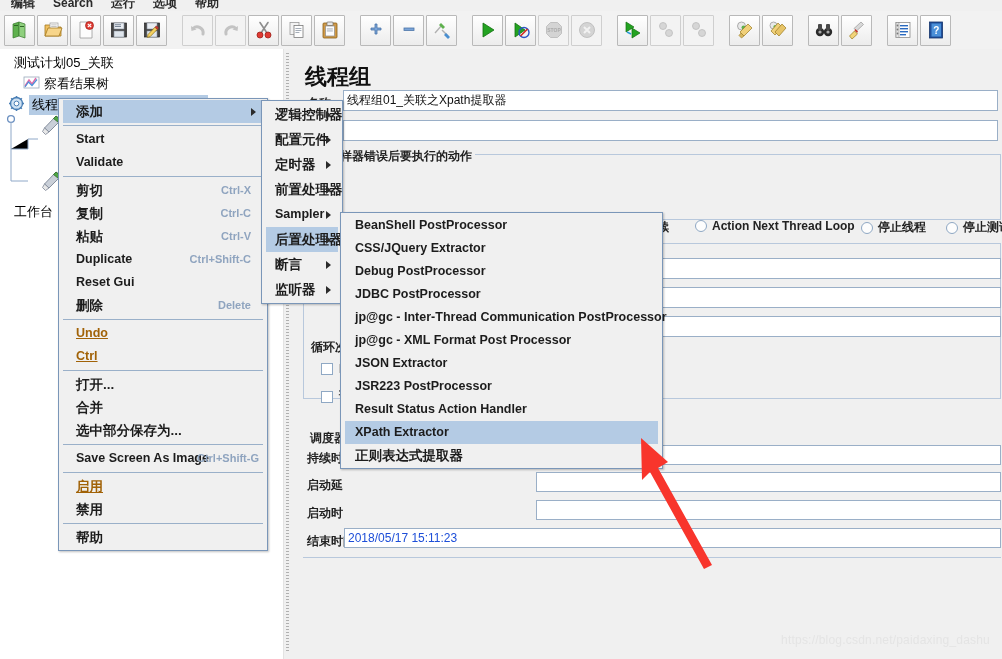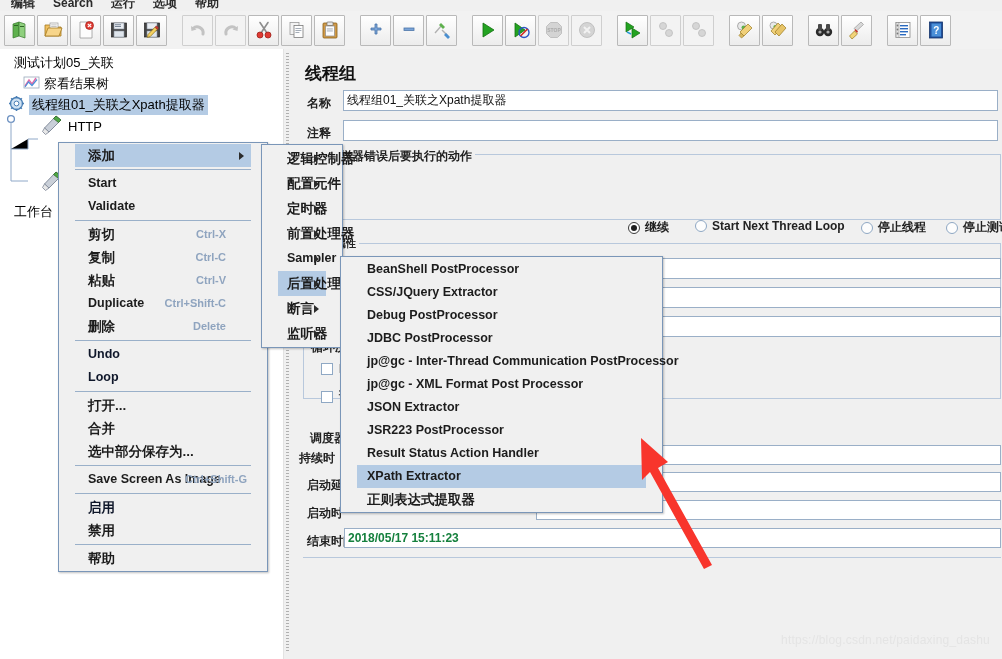--- a/index.html
+++ b/index.html
@@ -117,21 +117,21 @@
   .rightpanel {
     position: absolute;
     left: 291px; top: 49px;
     width: 711px; height: 610px;
     background: #f0f0f0;
     overflow: hidden;
   }
   .rp-title {
     position: absolute;
     left: 14px; top: 13px;
-    font-size: 17px;
+    font-size: 22px;
     font-weight: bold;
     color: #111;
   }
   .rp-labelcell {
     position: absolute;
     font-size: 12px;
     font-weight: bold;
     color: #222;
   }
   .rp-input {
@@ -139,21 +139,21 @@
     background: #ffffff;
     border: 1px solid #9aafc7;
     box-sizing: border-box;
     font-size: 12px;
     line-height: 19px;
     padding-left: 3px;
     color: #111;
     overflow: hidden;
     white-space: nowrap;
   }
-  .rp-input.ph { color: #15803d; font-weight: bold; }
+  .rp-input.ph { color: #1d4ed8; }
   .rp-groupbox {
     position: absolute;
     border: 1px solid #b8c8dc;
     box-sizing: border-box;
     background: transparent;
   }
   .rp-grouptitle {
     position: absolute;
     font-size: 12px;
     font-weight: bold;
@@ -217,43 +217,42 @@
     letter-spacing: 0.2px;
   }
 
   
   .popup {
     position: absolute;
     background: #f0f0f0;
     border: 1px solid #7a96b8;
     box-sizing: border-box;
     box-shadow: 1px 1px 2px rgba(0,0,0,0.25);
-    padding: 1px 16px;
-    margin-top: 44px;
+    padding: 1px 4px;
   }
   .pitem {
     position: relative;
     height: 23px;
     line-height: 23px;
     padding: 0 10px 0 13px;
     font-size: 12.5px;
     font-weight: bold;
     color: #1c1c1c;
     white-space: nowrap;
     display: flex;
     align-items: center;
   }
   .pitem.cjk { font-size: 13.5px; }
   .pitem.hi {
     background: #b4cbe4;
   }
-  .pitem.dim { color: #0f172a; }
+  .pitem.dim { color: #a16207; text-decoration: underline; }
   .pitem .accel {
     position: absolute;
-    right: 25px;
+    right: 12px;
     font-size: 11px;
     font-weight: bold;
     color: #8fa4bf;
   }
   .pitem .arw {
     position: absolute;
     right: 7px;
     width: 0; height: 0;
     border-left: 5px solid #2b2b2b;
     border-top: 4px solid transparent;
@@ -667,21 +666,21 @@
 
     <div class="rp-groupbox" style="left:12px; top:105px; width:698px; height:66px;"></div>
     <div class="rp-grouptitle" style="left:22px; top:99px;">在取样器错误后要执行的动作</div>
 
     <div class="radio" style="left:337px; top:170px;">
       <span class="rdot on"></span>
       <span>继续</span>
     </div>
     <div class="radio" style="left:404px; top:170px;">
       <span class="rdot"></span>
-      <span>Start Next Thread Loop</span>
+      <span>Action Next Thread Loop</span>
     </div>
     <div class="radio" style="left:570px; top:170px;">
       <span class="rdot"></span>
       <span>停止线程</span>
     </div>
     <div class="radio" style="left:655px; top:170px;">
       <span class="rdot"></span>
       <span>停止测试</span>
     </div>
 
@@ -697,21 +696,21 @@
     <div class="cbox" style="left:30px; top:313px;">
       <span class="cbsq"></span>
       <span>De</span>
     </div>
     <div class="cbox" style="left:30px; top:339px;">
       <span class="cbsq"></span>
       <span>调</span>
     </div>
 
     <div class="rp-grouptitle" style="left:16px; top:381px;">调度器配置</div>
-    <div class="rp-labelcell" style="left:8px; top:401px;">持续时</div>
+    <div class="rp-labelcell" style="left:16px; top:401px;">持续时</div>
     <div class="rp-input" style="left:245px; top:396px; width:465px; height:20px;"></div>
 
     <div class="rp-labelcell" style="left:16px; top:428px;">启动延</div>
     <div class="rp-input" style="left:245px; top:423px; width:465px; height:20px;"></div>
 
     <div class="rp-labelcell" style="left:16px; top:456px;">启动时</div>
     <div class="rp-input" style="left:245px; top:451px; width:465px; height:20px;"></div>
 
     <div class="rp-labelcell" style="left:16px; top:484px;">结束时间</div>
     <div class="rp-input ph" style="left:53px; top:479px; width:657px; height:20px;">2018/05/17 15:11:23</div>
@@ -743,30 +742,33 @@
       <span class="accel">Ctrl-C</span>
     </div>
     <div class="pitem cjk">
       <span>粘贴</span>
       <span class="accel">Ctrl-V</span>
     </div>
     <div class="pitem">
       <span>Duplicate</span>
       <span class="accel">Ctrl+Shift-C</span>
     </div>
+    <div class="pitem">
+      <span>Reset Gui</span>
+    </div>
     <div class="pitem cjk">
       <span>删除</span>
       <span class="accel">Delete</span>
     </div>
     <div class="psep"></div>
     <div class="pitem dim">
       <span>Undo</span>
     </div>
     <div class="pitem dim">
-      <span>Loop</span>
+      <span>Ctrl</span>
     </div>
     <div class="psep"></div>
     <div class="pitem cjk">
       <span>打开...</span>
     </div>
     <div class="pitem cjk">
       <span>合并</span>
     </div>
     <div class="pitem cjk">
       <span>选中部分保存为...</span>

